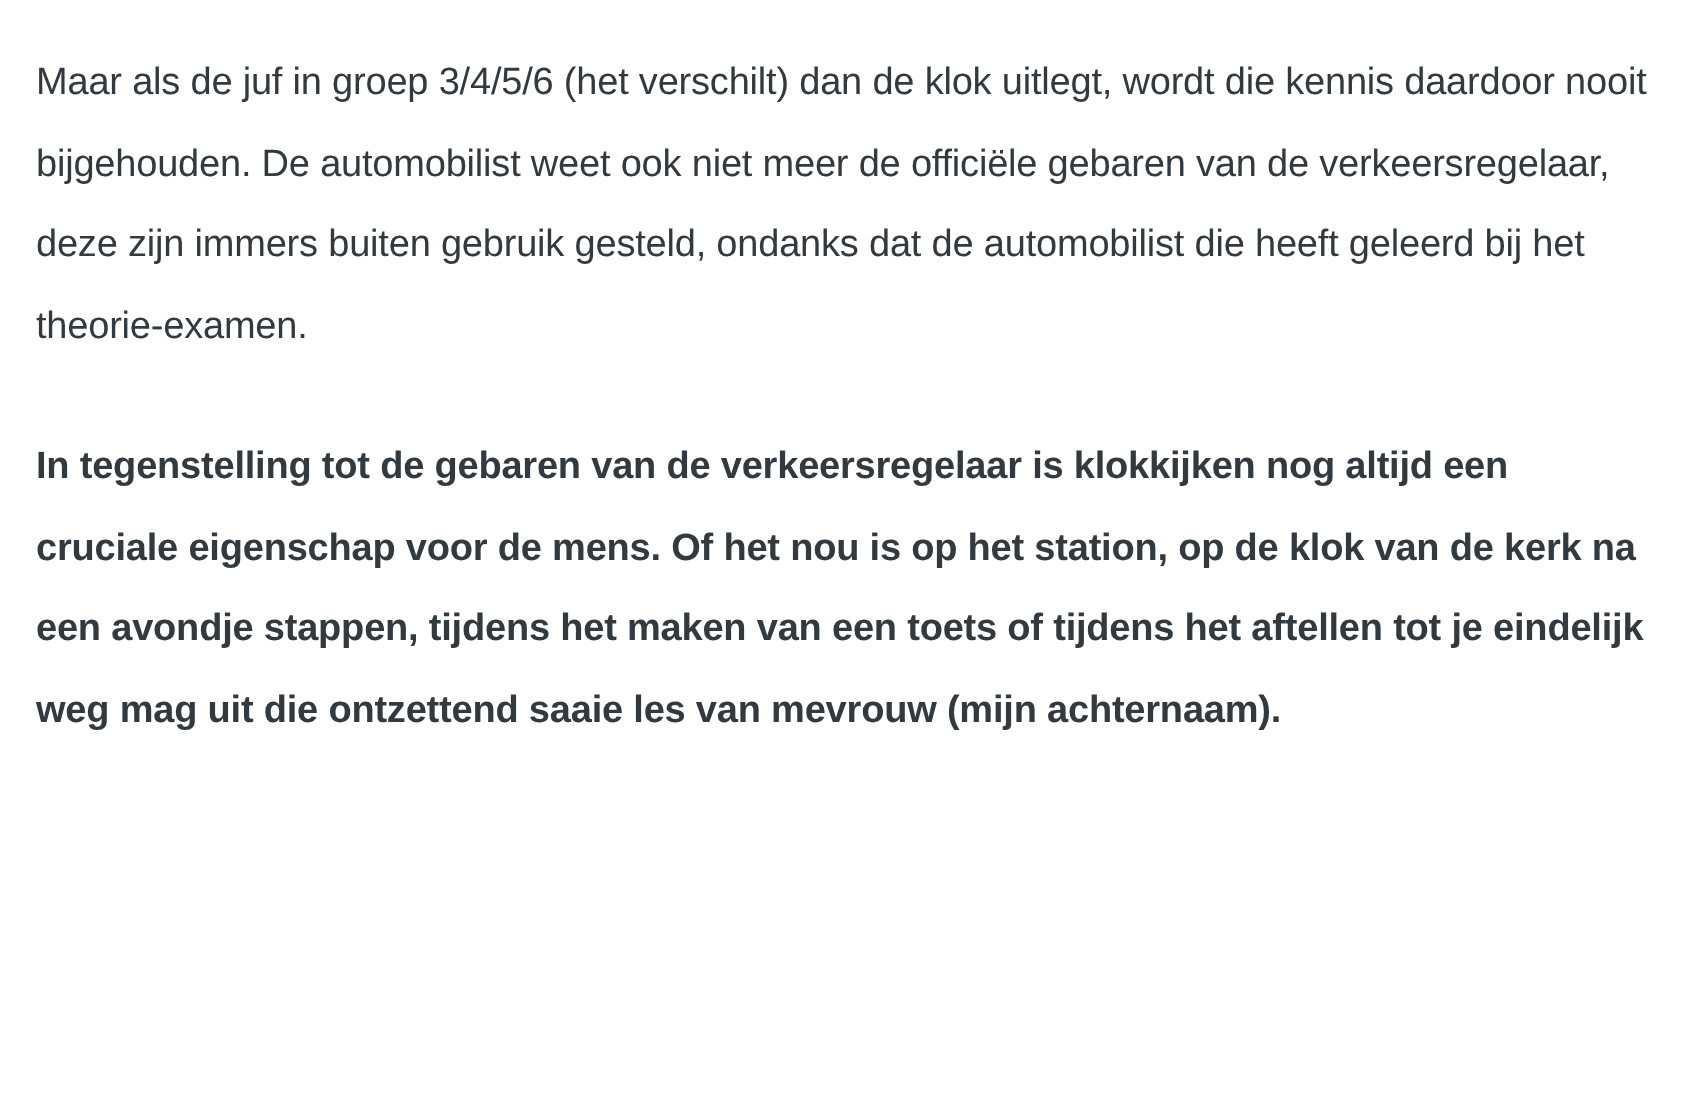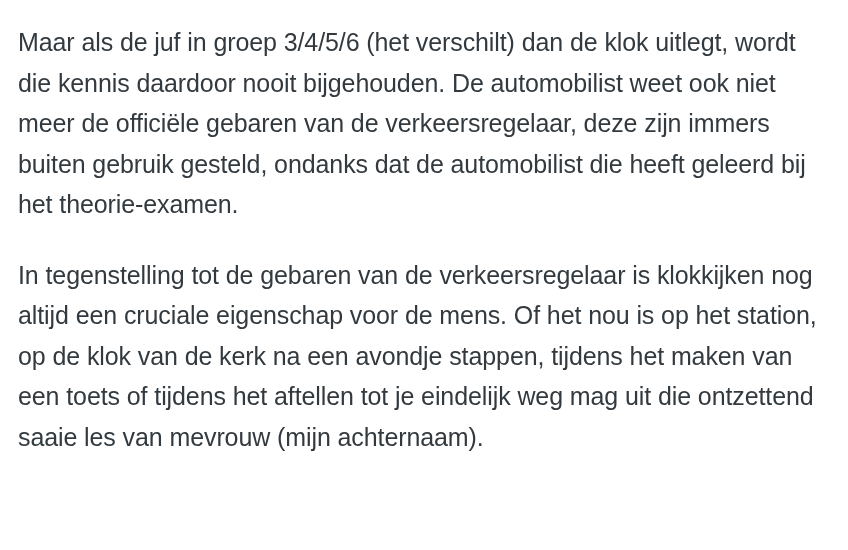--- a/index.html
+++ b/index.html
@@ -15,30 +15,31 @@
   }
   .article {
     box-sizing: border-box;
     width: 848px;
     height: 550px;
     padding: 22px 18px 0 18px;
     background: #ffffff;
   }
   .para {
     margin: 0 0 30px 0;
-    font-size: 25px;
+    font-size: 19px;
     line-height: 40.5px;
     color: #333a3f;
     letter-spacing: -0.1px;
     font-weight: 400;
     text-align: left;
     max-width: 825px;
   }
   .para:last-child {
     margin-bottom: 0;
+    font-weight: bold;
   }
 </style>
 </head>
 <body>
 
 <div class="article">
   <p class="para">Maar als de juf in groep 3/4/5/6 (het verschilt) dan de klok uitlegt, wordt die kennis daardoor nooit bijgehouden. De automobilist weet ook niet meer de officiële gebaren van de verkeersregelaar, deze zijn immers buiten gebruik gesteld, ondanks dat de automobilist die heeft geleerd bij het theorie-examen.</p>
   <p class="para">In tegenstelling tot de gebaren van de verkeersregelaar is klokkijken nog altijd een cruciale eigenschap voor de mens. Of het nou is op het station, op de klok van de kerk na een avondje stappen, tijdens het maken van een toets of tijdens het aftellen tot je eindelijk weg mag uit die ontzettend saaie les van mevrouw (mijn achternaam).</p>
 </div>
 

